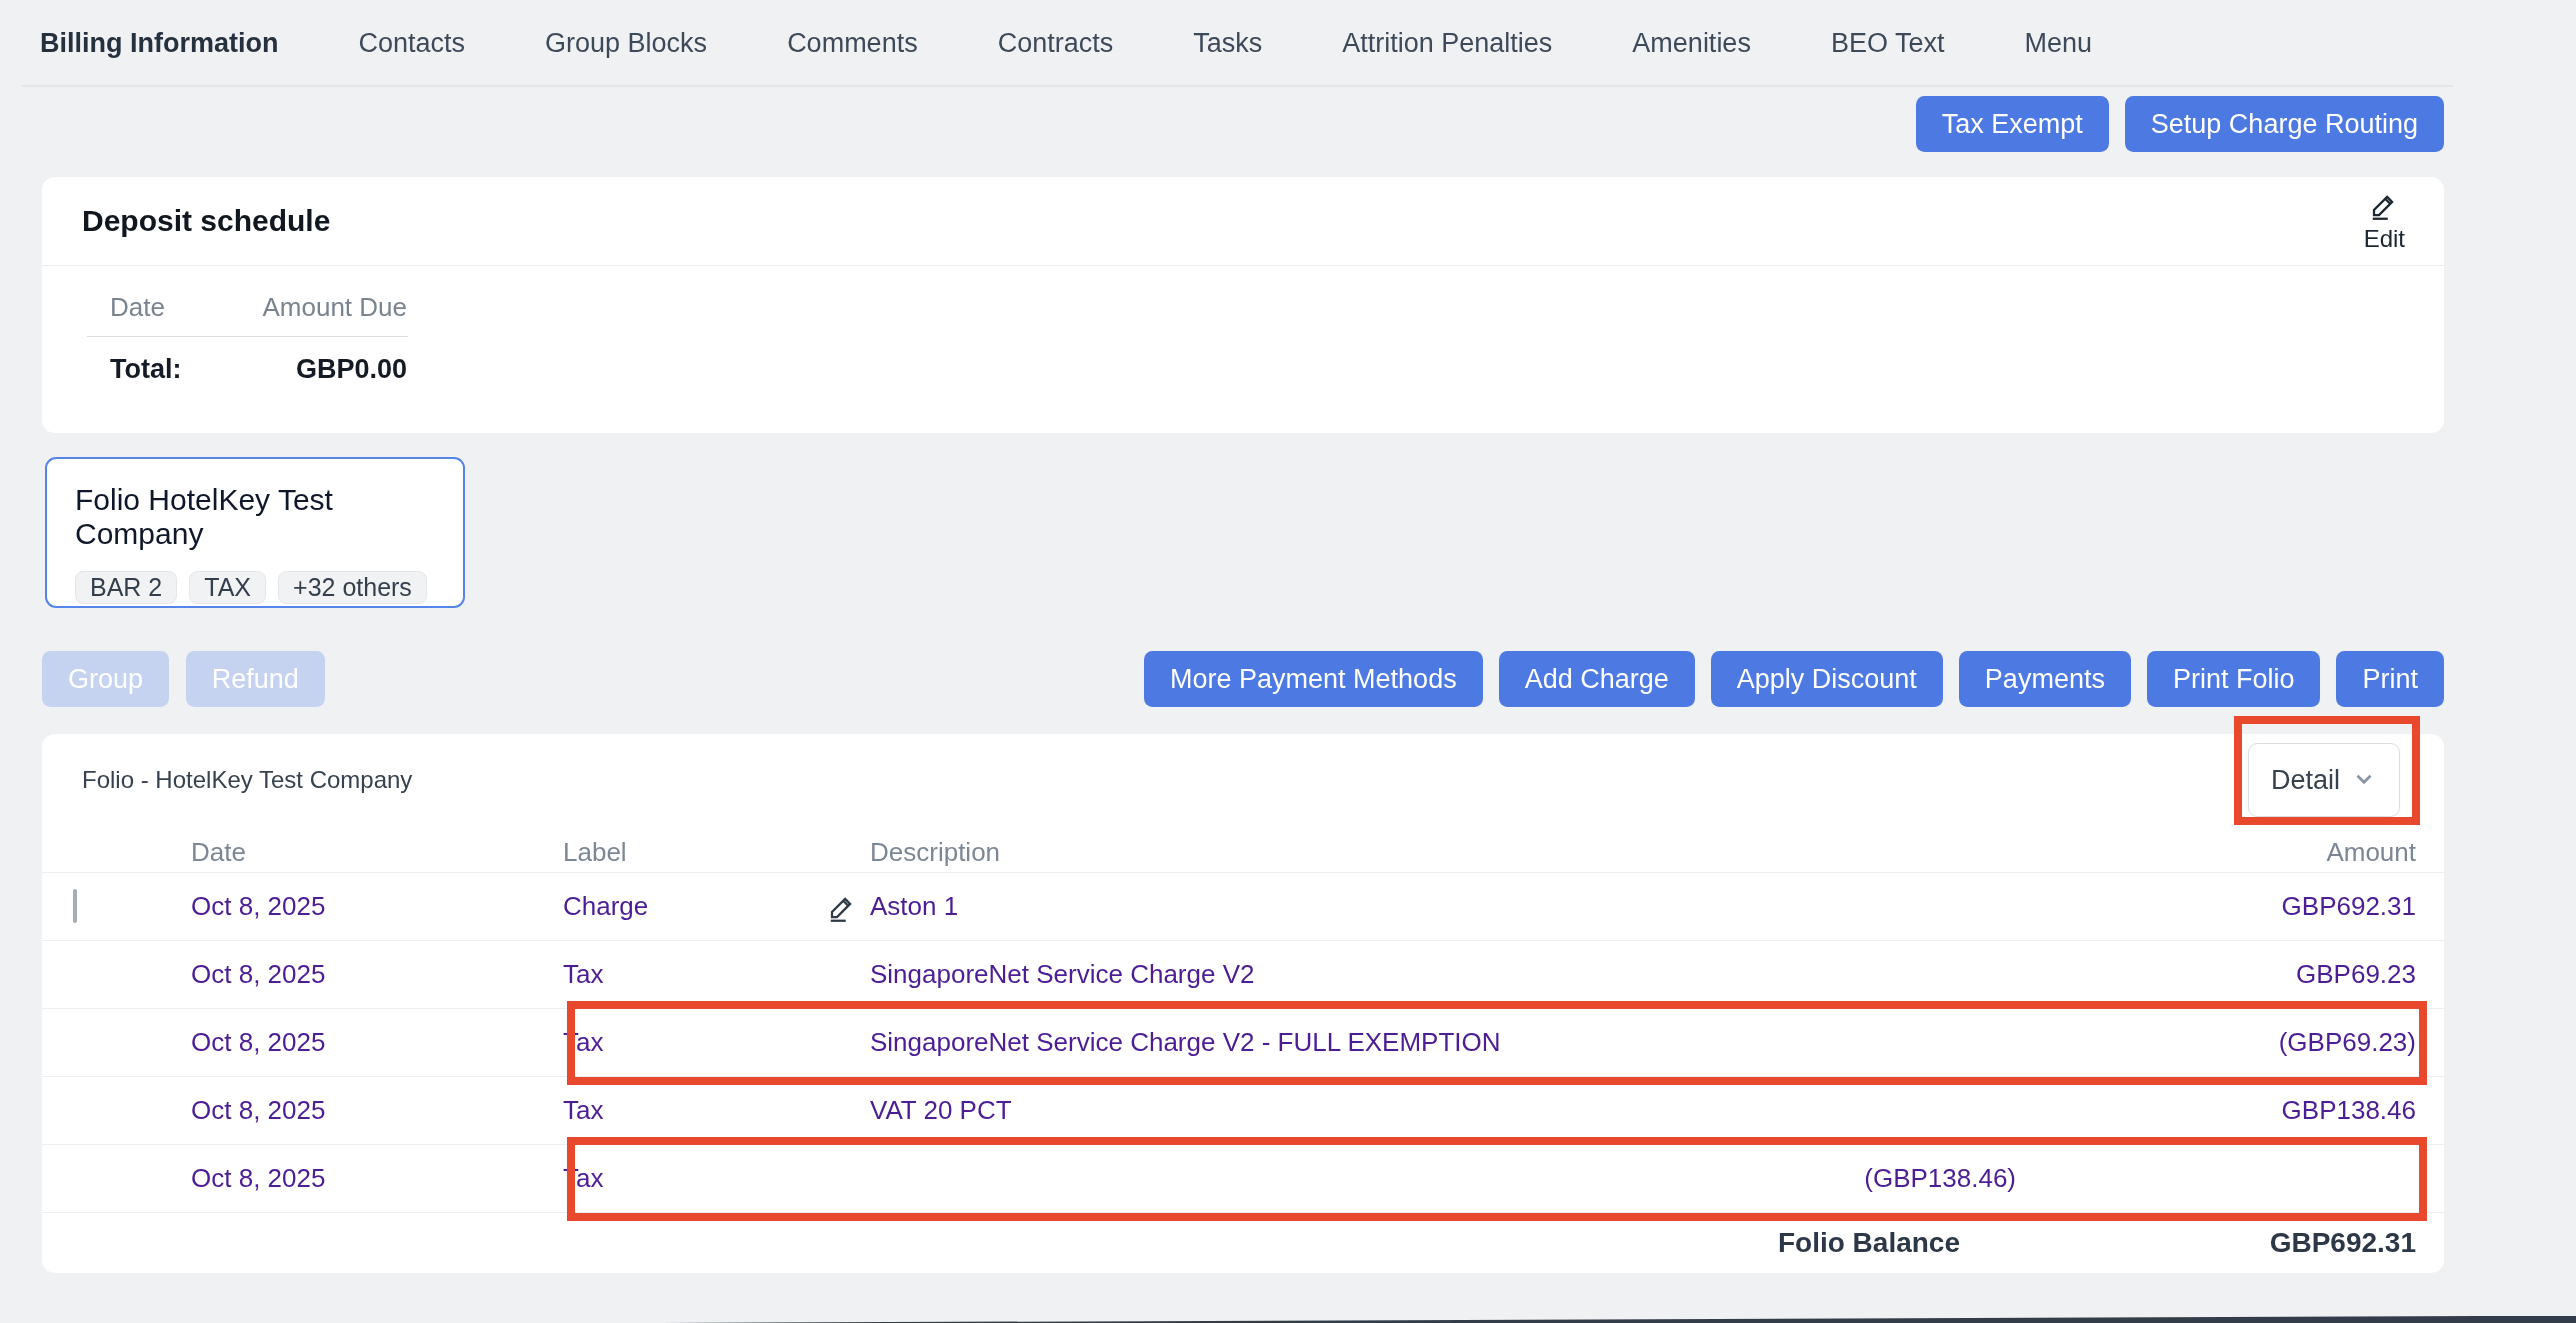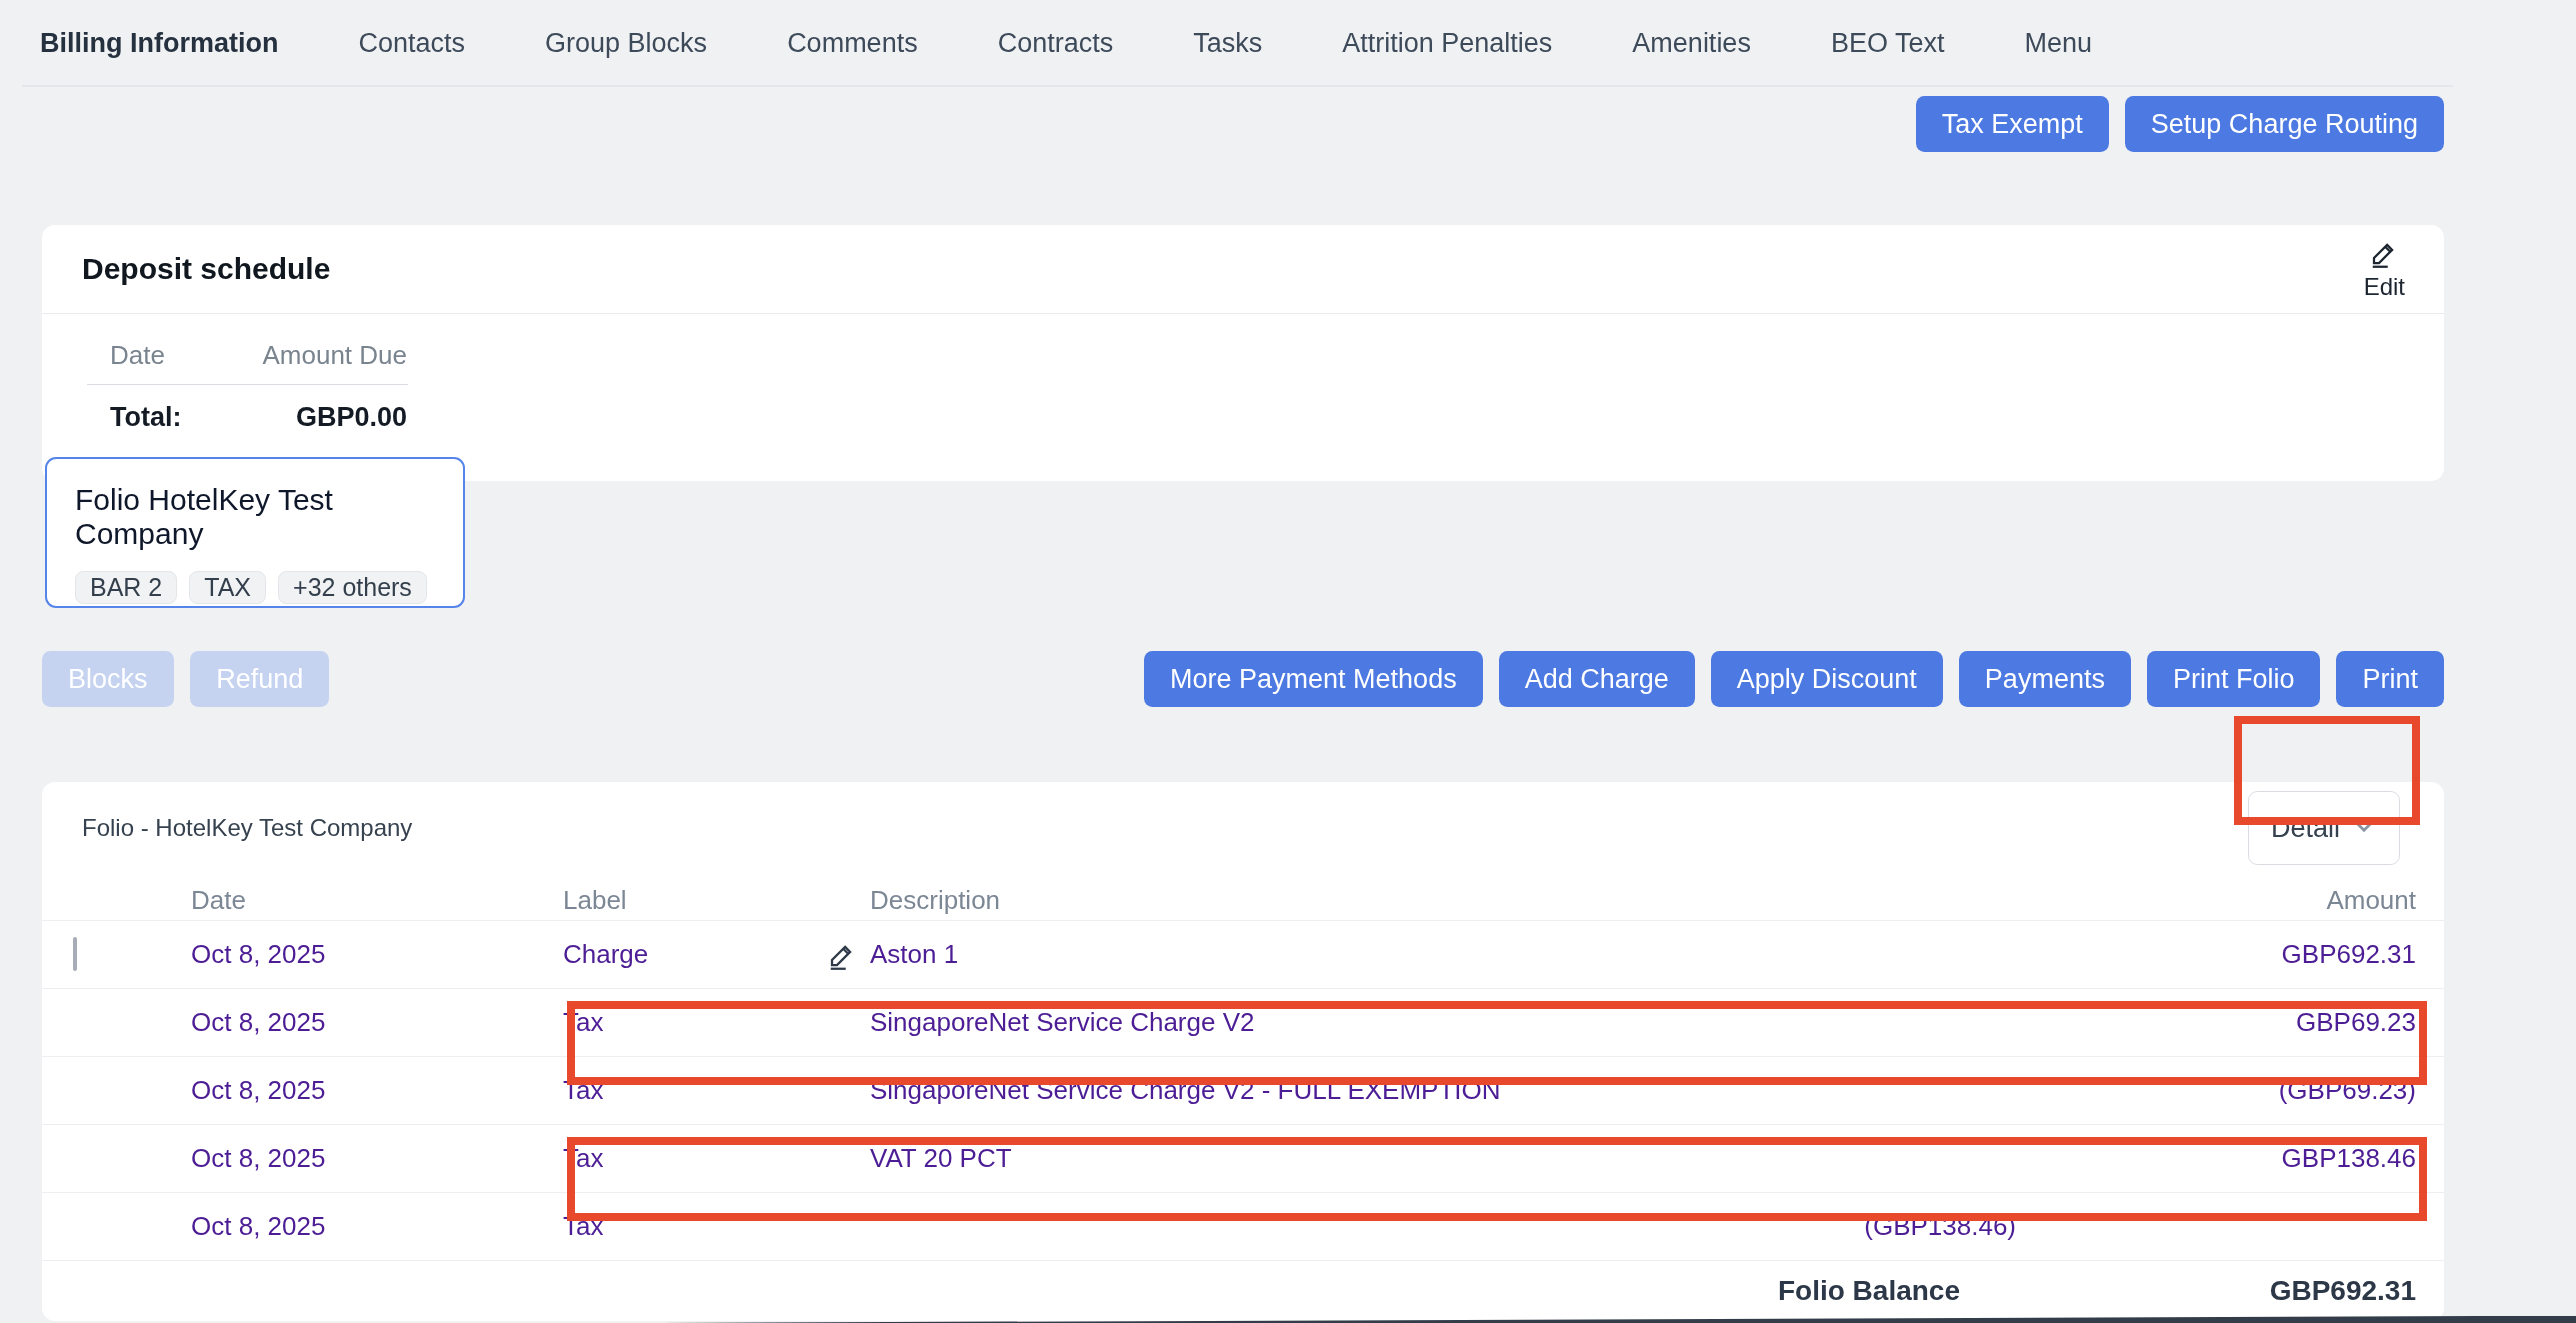--- a/index.html
+++ b/index.html
@@ -16,21 +16,21 @@
 
   
   .btn { display:inline-flex; align-items:center; justify-content:center;
          background:#4d79e2; color:#fff; font-size:27px; border:none;
          border-radius:8.4px; padding:0 26px; height:56px; cursor:pointer;
          font-family:"Liberation Sans", sans-serif; white-space:nowrap; }
   .btn.disabled { background:#c5d3f1; }
   .top-actions { position:absolute; top:96px; right:132px; display:flex; gap:16px; }
 
   
-  .card { background:#fff; border-radius:13px;margin-top:48px; }
+  .card { background:#fff; border-radius:13px; }
   .deposit-card { position:absolute; left:42px; right:132px; top:177px; height:256px; }
   .deposit-head { position:relative; height:89px; border-bottom:1.9px solid #e9ebee;
                   display:flex; align-items:center; padding-left:40px; }
   .deposit-title { font-size:30px; font-weight:bold; color:#10171f; }
   .edit-block { position:absolute; right:39px; top:13px; display:flex; flex-direction:column;
                 align-items:center; gap:1.9px; cursor:pointer; color:#1c2530; }
   .edit-block svg { width:30px; height:30px; }
   .edit-label { font-size:24px; }
   .dep-table { margin:26px 0 0 45px; width:321px; }
   .dep-row { display:grid; grid-template-columns:116px 181px; padding-left:23px; }
@@ -143,21 +143,21 @@
   <div class="folio-selector">
     <div class="folio-selector-title">Folio HotelKey Test Company</div>
     <div class="chip-row">
       <span class="chip">BAR 2</span>
       <span class="chip">TAX</span>
       <span class="chip">+32 others</span>
     </div>
   </div>
 
   <div class="folio-actions-left">
-    <button class="btn disabled">Blocks</button>
+    <button class="btn disabled">Group</button>
     <button class="btn disabled">Refund</button>
   </div>
   <div class="folio-actions-right">
     <button class="btn">More Payment Methods</button>
     <button class="btn">Add Charge</button>
     <button class="btn">Apply Discount</button>
     <button class="btn">Payments</button>
     <button class="btn">Print Folio</button>
     <button class="btn">Print</button>
   </div>

